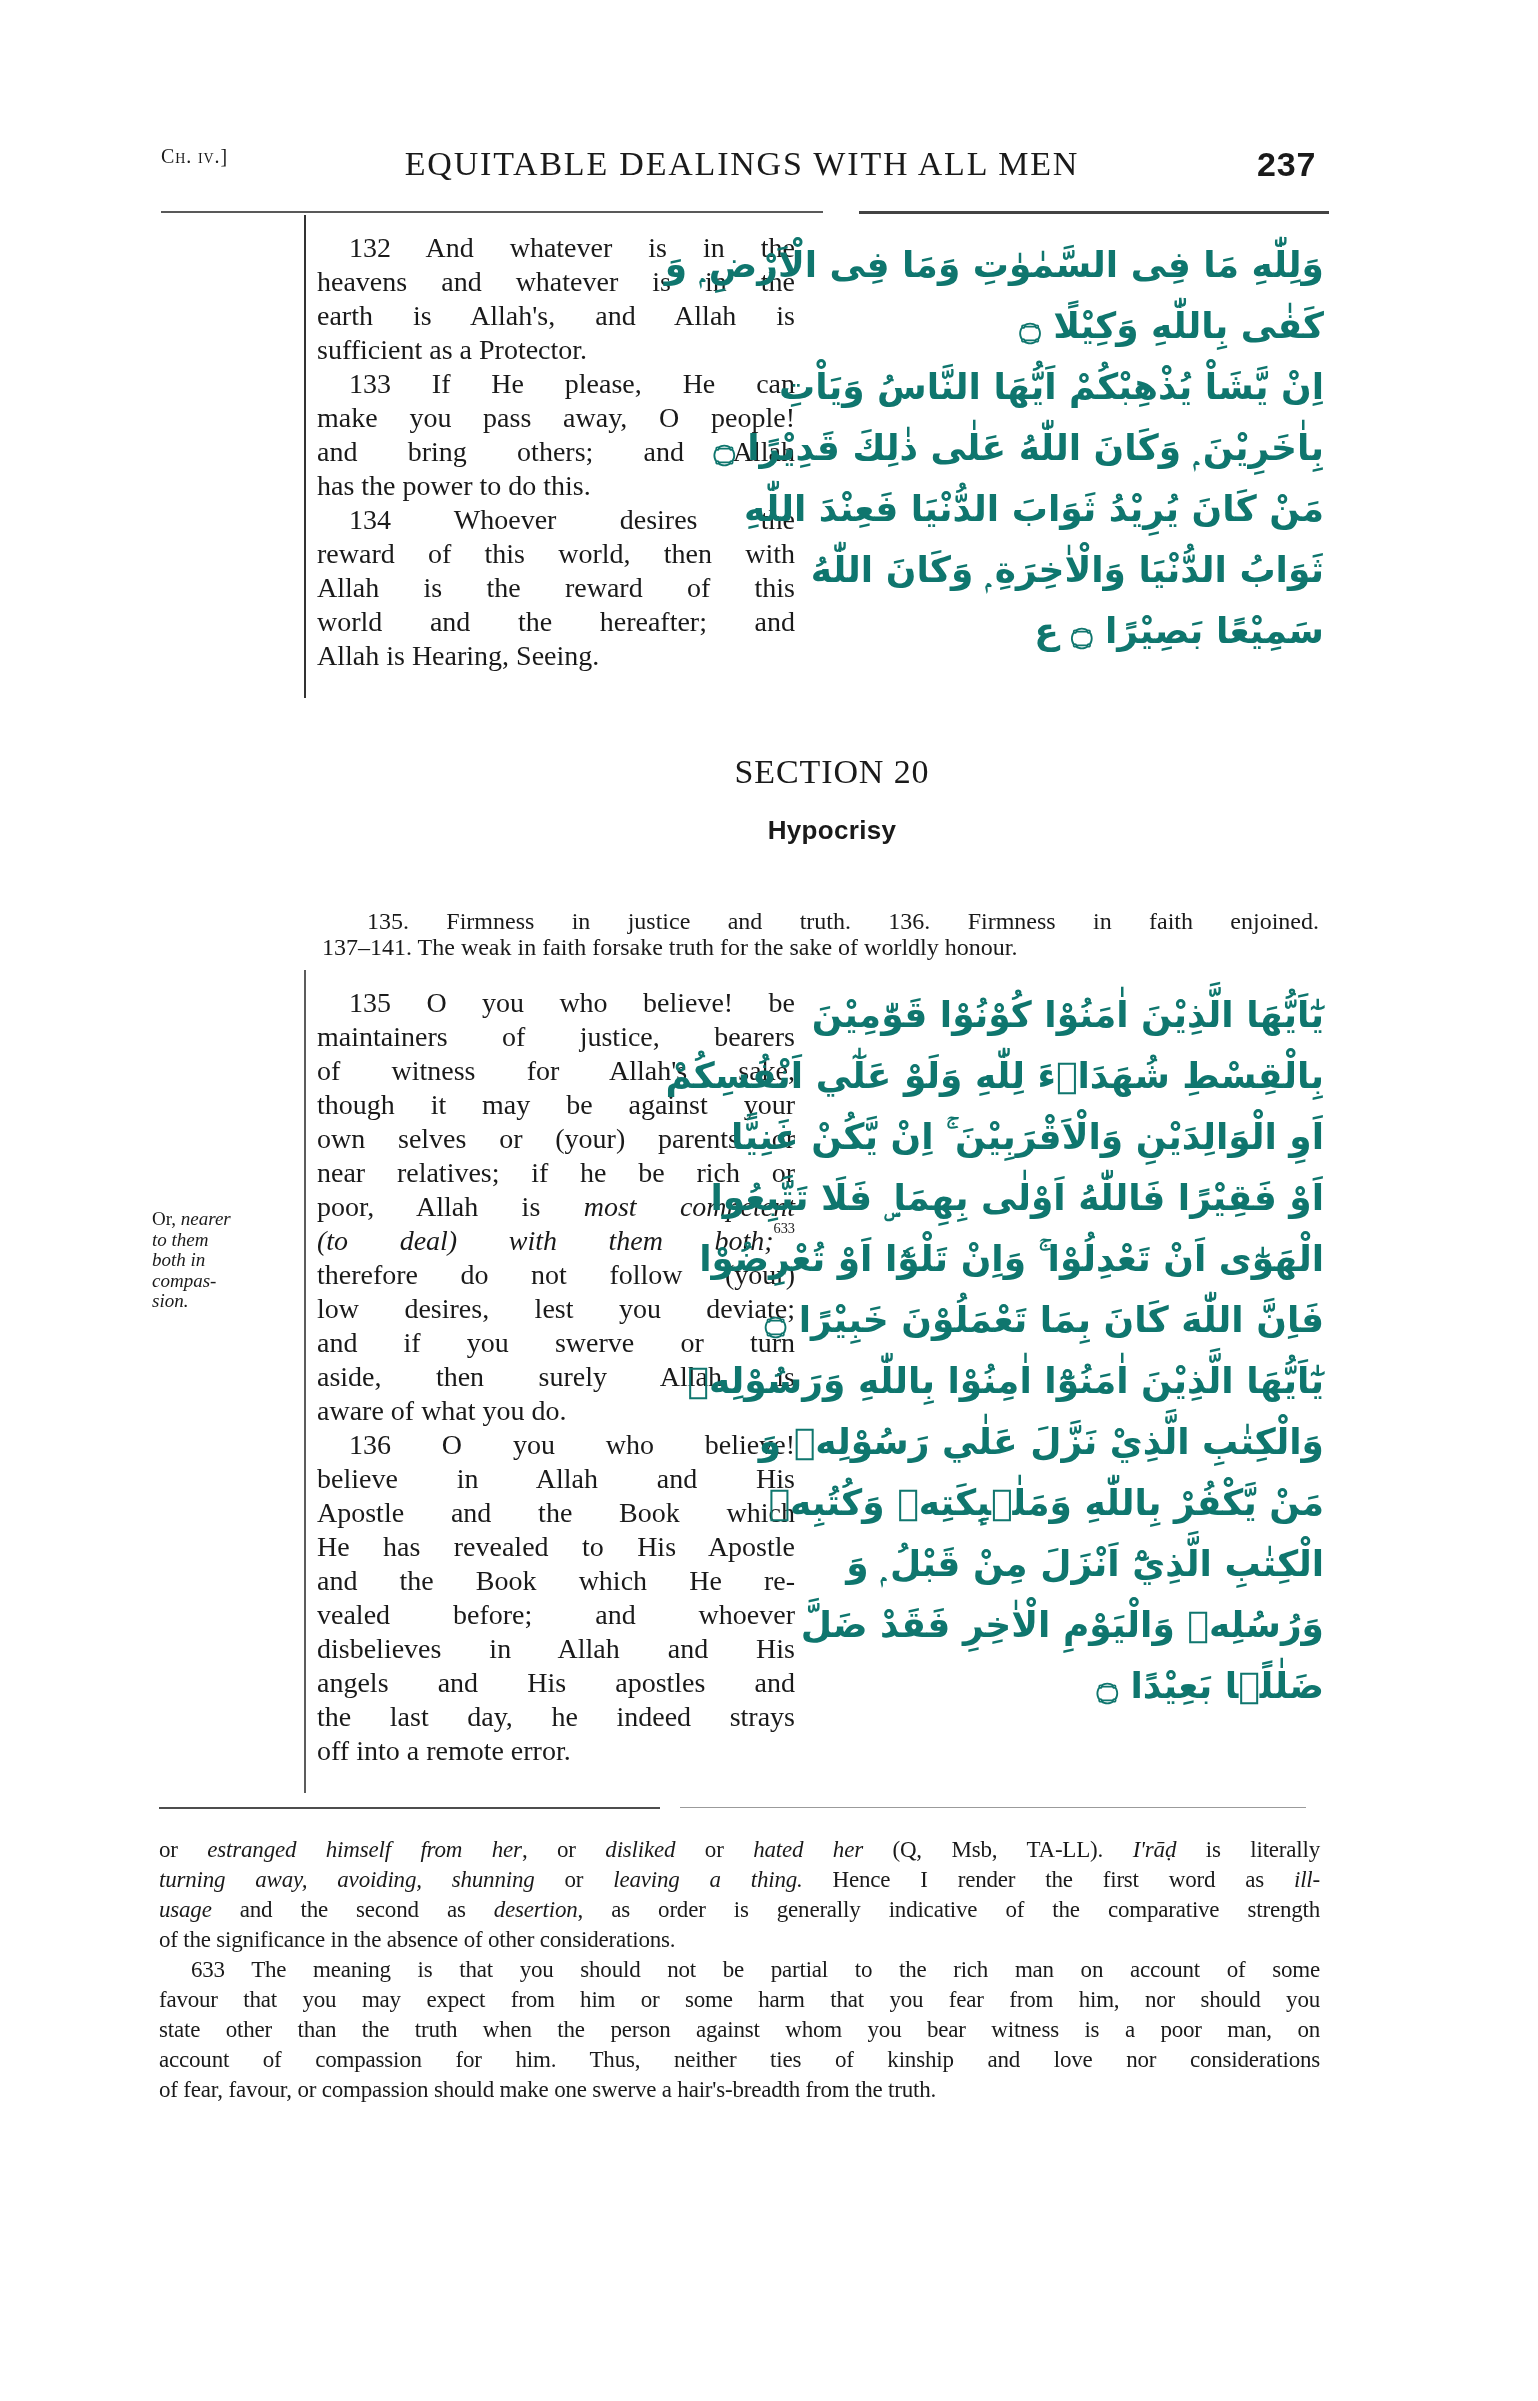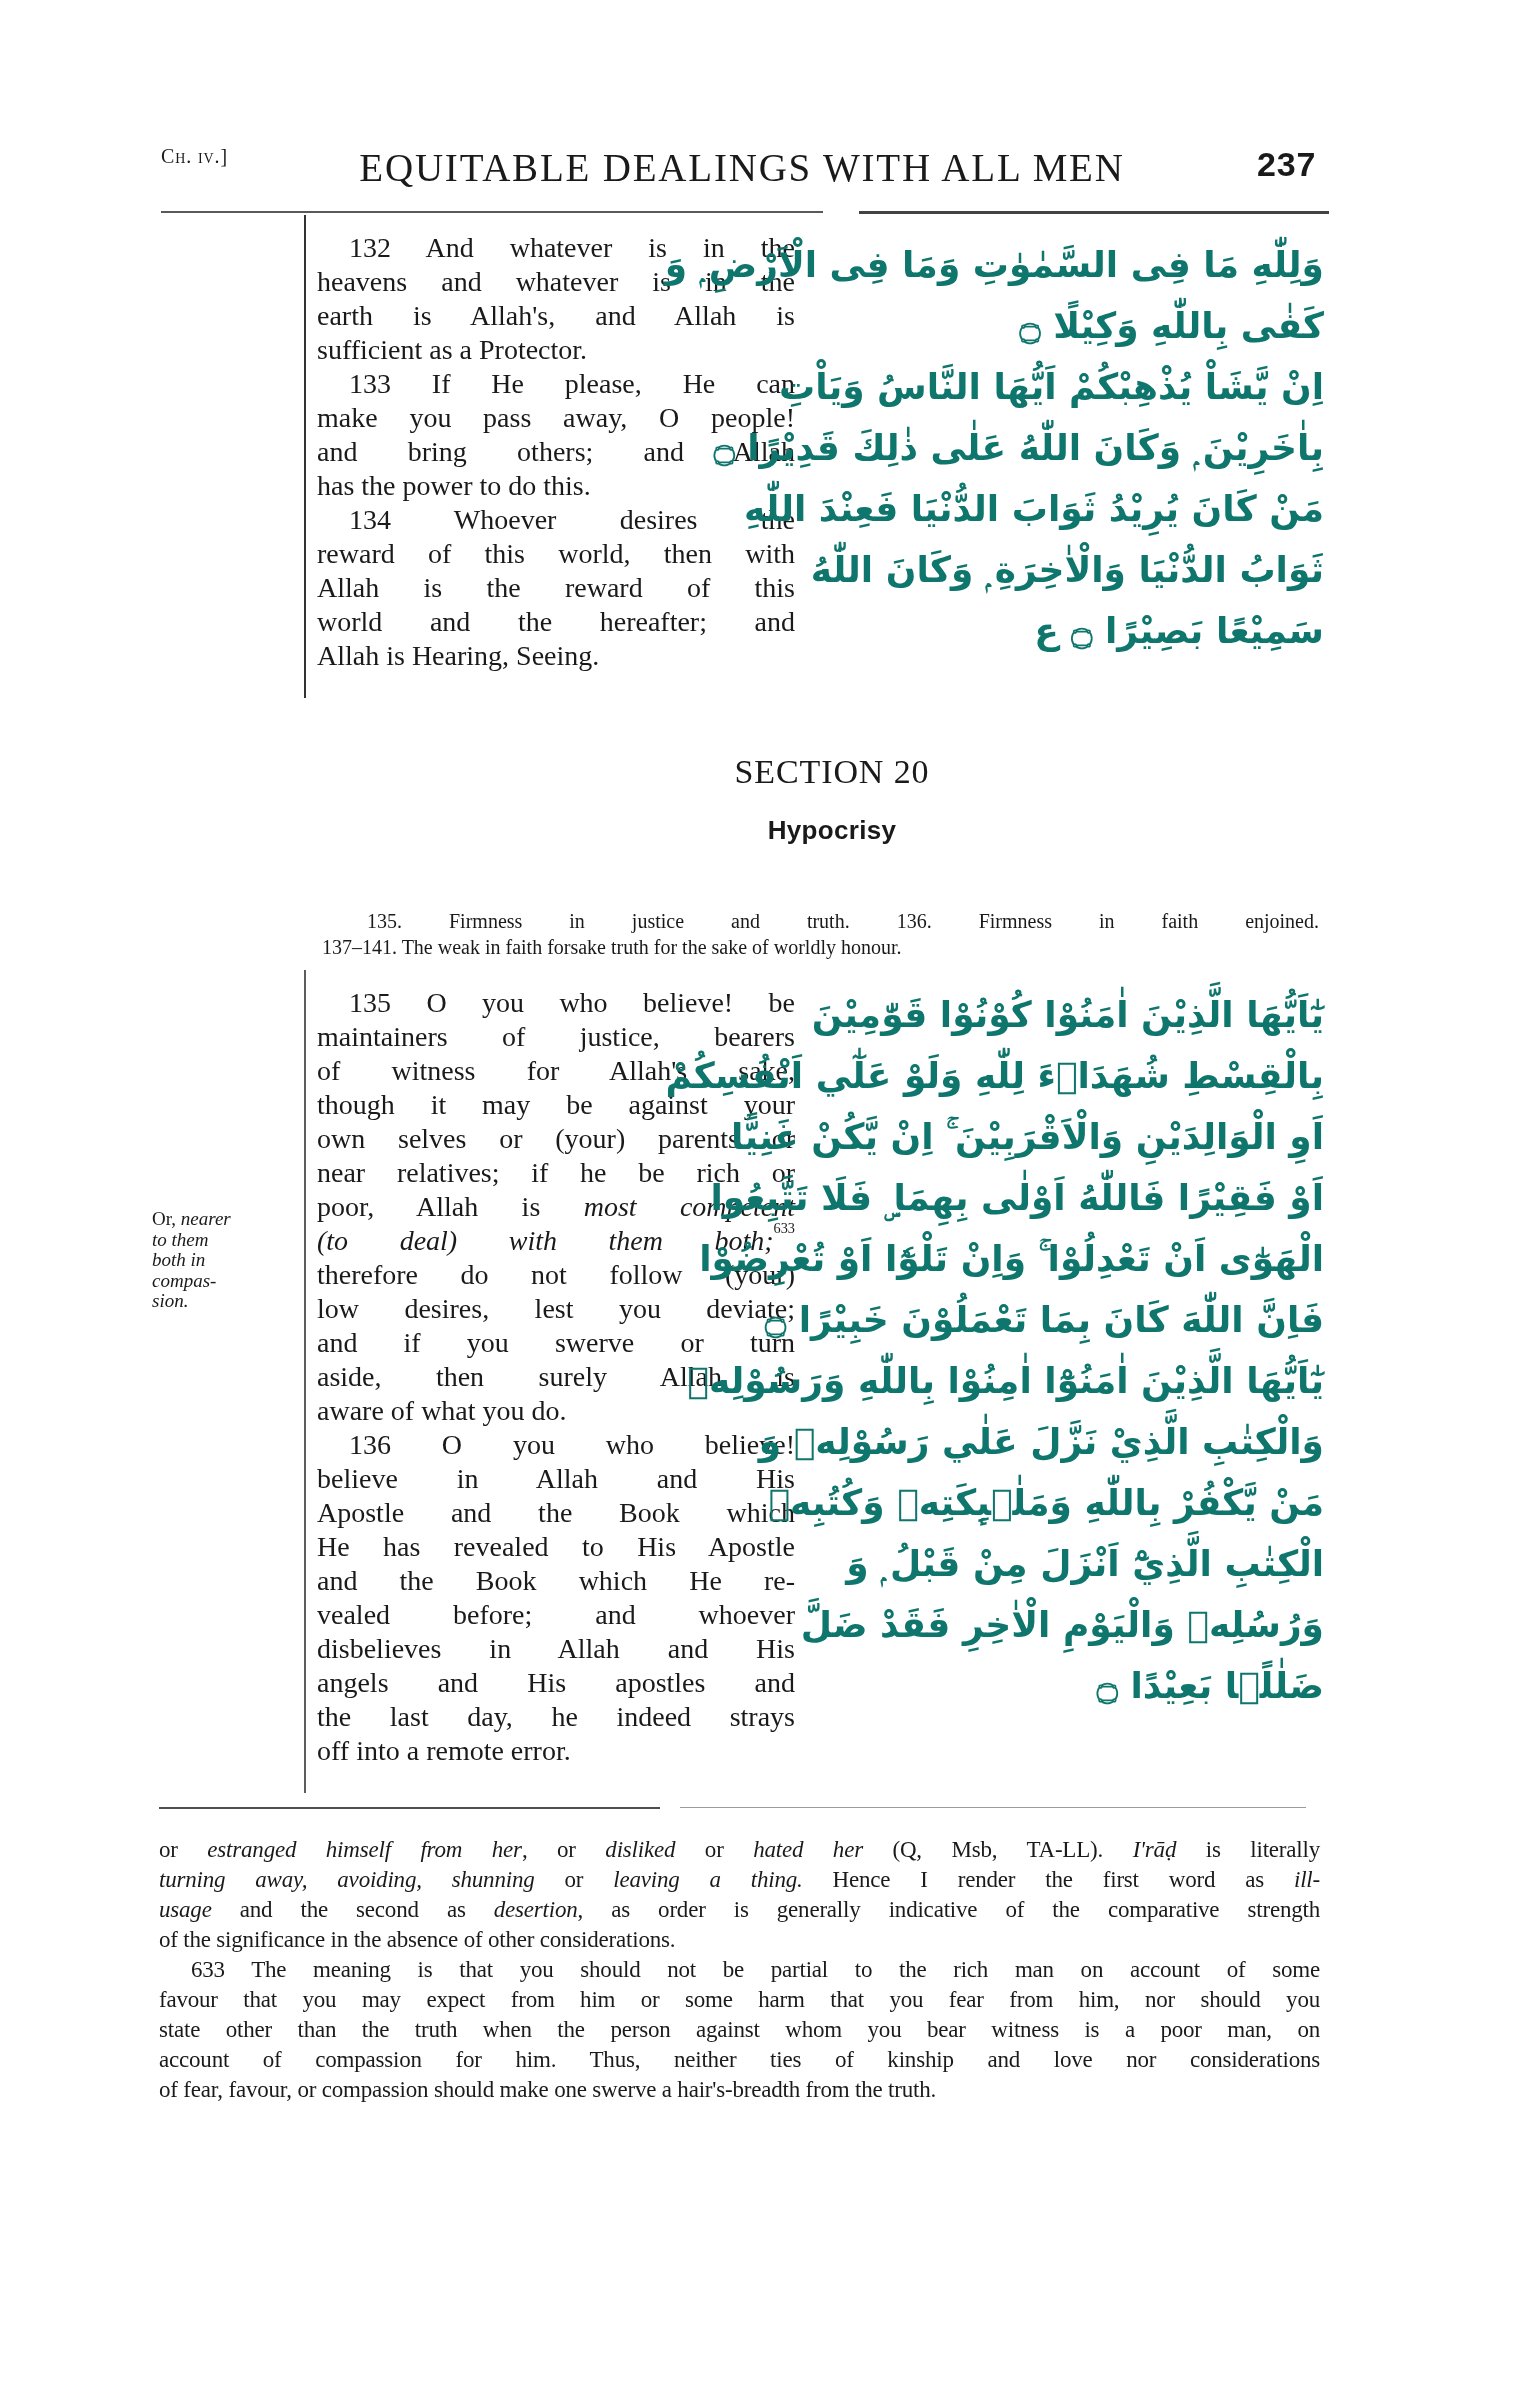--- a/index.html
+++ b/index.html
@@ -1,37 +1,37 @@
 <!DOCTYPE html>
 <html style="font-size:14.3px"><head>
 <meta charset="utf-8">
 <style>
   html, body { margin:0; padding:0; background:#ffffff; }
   body { width:1538px; height:2401px; position:relative; overflow:hidden; color:#1a1a1a;
          font-family:"Liberation Serif","DejaVu Serif",serif; }
   .abs { position:absolute; }
   .hdr { top:145px; font-size:32px; letter-spacing:0.9px; }
   .hdr-ch { left:161px; font-size:20px; font-variant:small-caps; }
-  .hdr-title { left:353px; width:778px; text-align:center; font-size:39px; letter-spacing:1.8px; }
+  .hdr-title { left:353px; width:778px; text-align:center; font-size:34px; letter-spacing:1.8px; }
   .hdr-num { left:1257px; font-size:34px; font-weight:bold; font-family:"Liberation Sans","DejaVu Sans",sans-serif; }
   .rule { position:absolute; background:#222; }
   .vrule { position:absolute; width:1.8px; background:#333; }
   .eng { position:absolute; left:317px; width:478px; font-size:28px; line-height:34px;
          text-align:justify; text-align-last:auto; }
   .line { display:block; text-align:justify; text-align-last:justify; white-space:nowrap; }
   .line.last { text-align-last:left; }
   .indent { padding-left:32px; }
   .arabic { position:absolute; left:841px; width:483px; direction:rtl; text-align:justify;
             font-family:"DejaVu Sans",sans-serif; font-size:36px; line-height:55px; font-weight:bold; color:#0f766e; }
   .arabic .aline { display:block; text-align:right; white-space:nowrap; }
   .sec { position:absolute; left:322px; width:1020px; text-align:center; }
   .sec-label { top:753px; font-size:34px; letter-spacing:0.9px; }
   .sec-title { top:816px; font-family:"Liberation Sans","DejaVu Sans",sans-serif; font-weight:bold;
                font-size:26px; line-height:29px; letter-spacing:0.3px; }
-  .summary { position:absolute; left:340px; width:979px; font-size:20px; line-height:26px; }
+  .summary { position:absolute; left:340px; width:979px; font-size:24px; line-height:26px; }
   .summary .l1 { display:block; text-align:justify; text-align-last:justify; padding-left:27px; }
   .summary .l2 { display:block; margin-left:-18px; }
   .margin-note { position:absolute; left:152px; top:1202px; width:107px; font-size:19px; line-height:20.6px; font-style:italic;margin-top:7px; }
   .margin-note .up { font-style:normal; }
   .fn { position:absolute; left:159px; width:1161px; font-size:23px; line-height:30px;
         font-family:"Liberation Serif","DejaVu Serif",serif; }
   .fn .line { letter-spacing:-0.2px; }
   .fn .ind { padding-left:32px; }
   sup { font-size:14.3px; line-height:0; vertical-align:top; position:relative; top:3.6px; }
   i { font-style:italic; }

